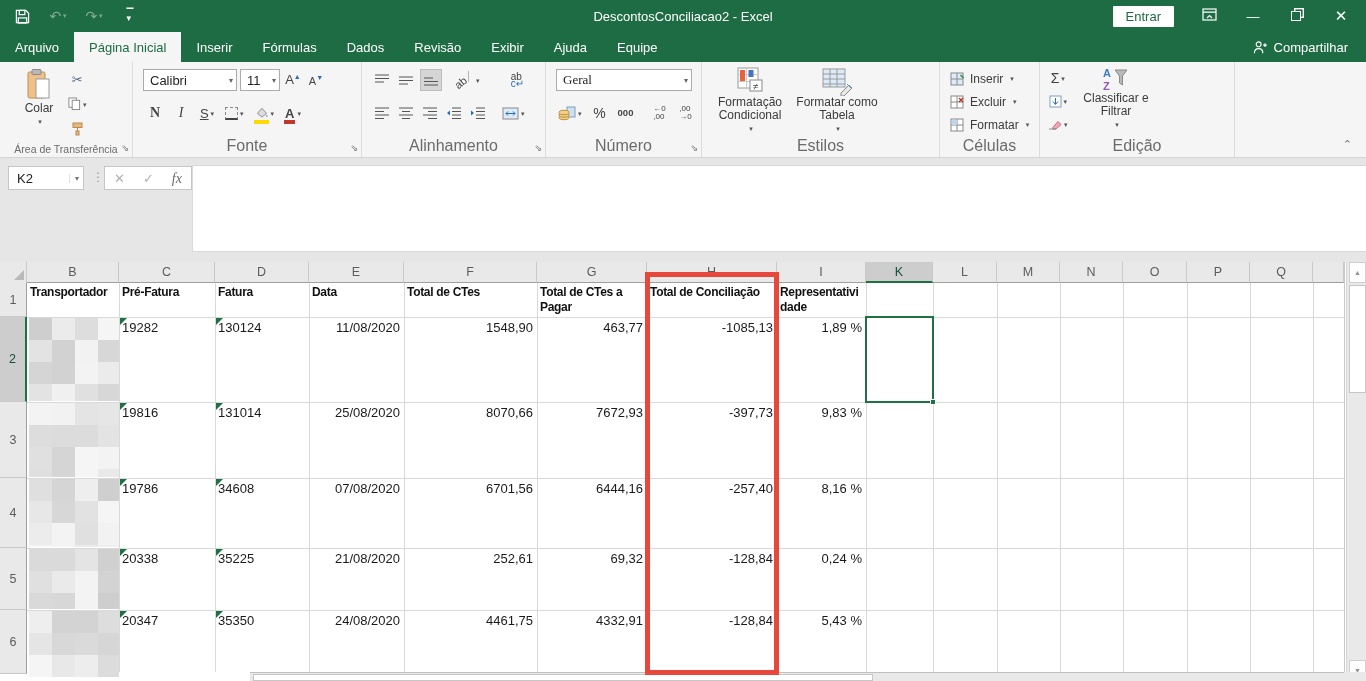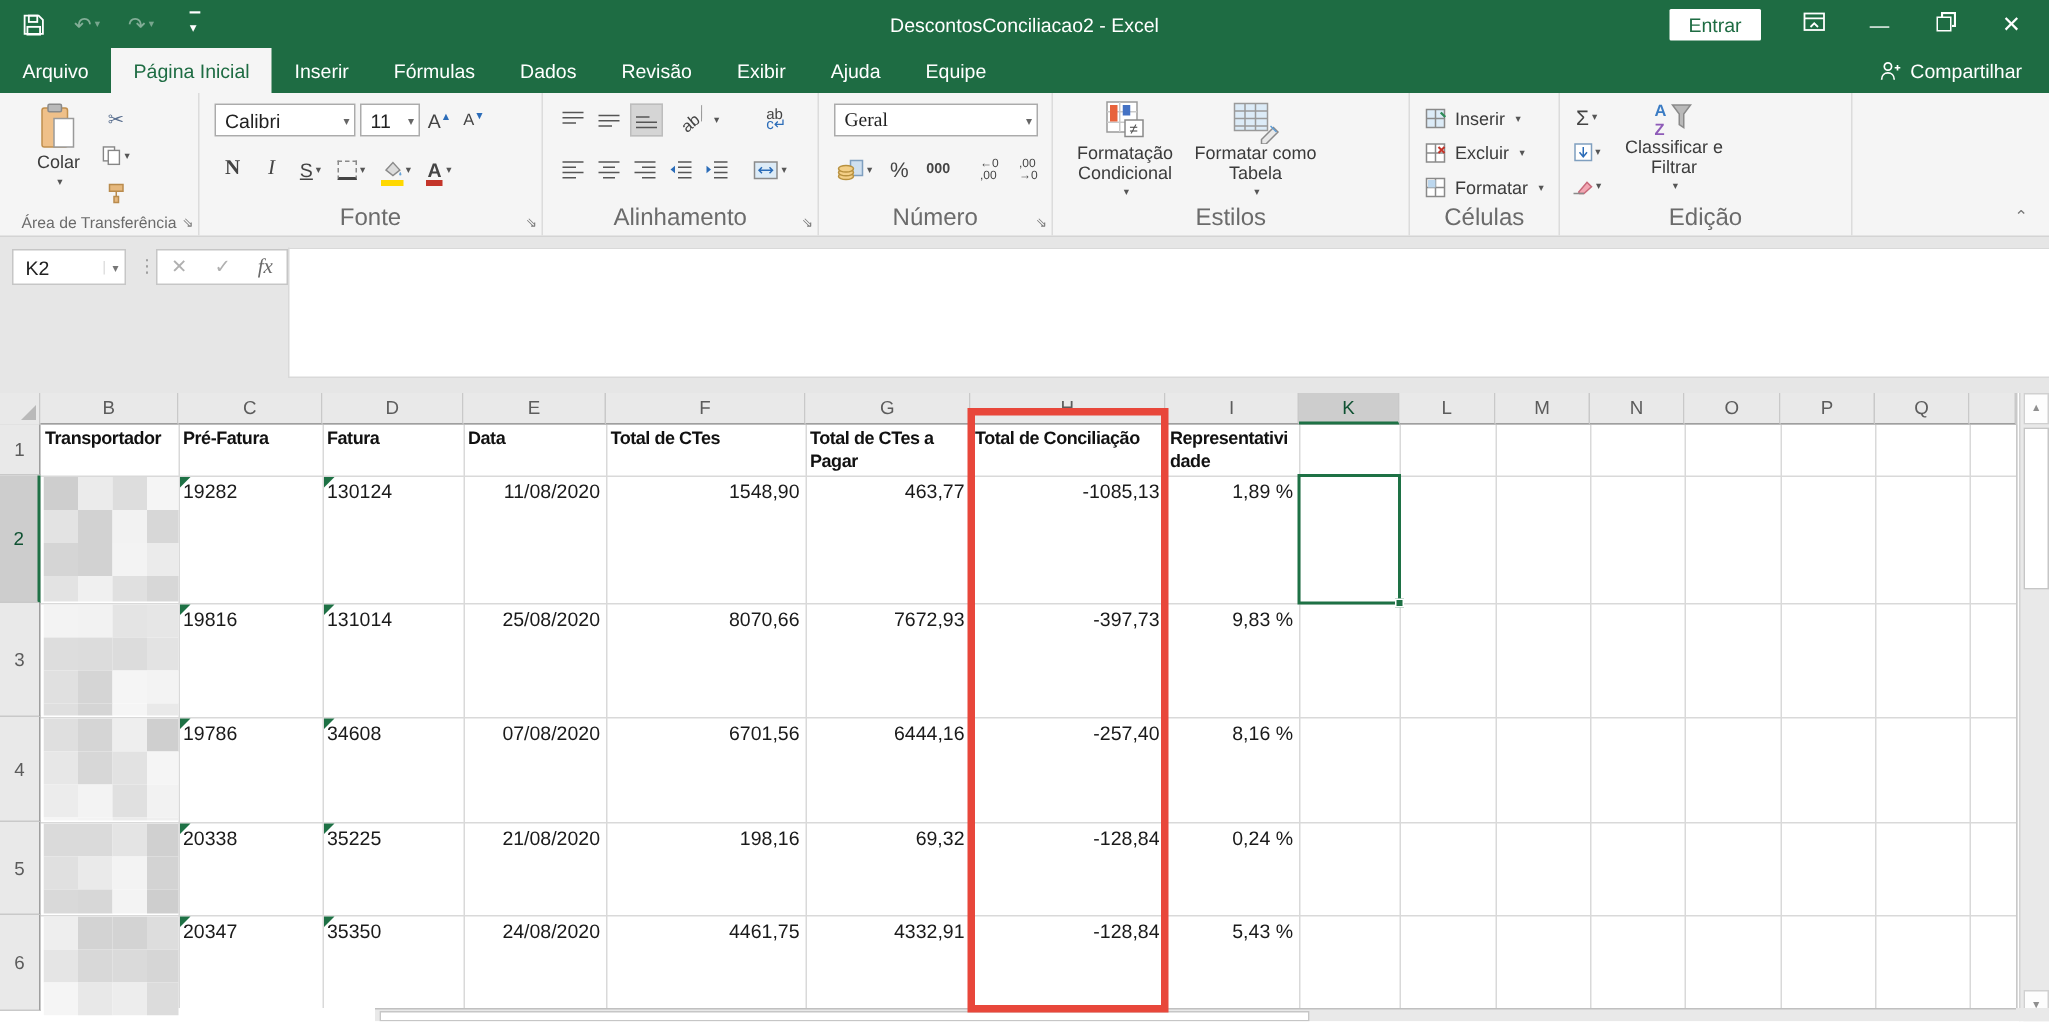--- a/index.html
+++ b/index.html
@@ -499,21 +499,21 @@
       <div style="position: absolute; left: 312px; top: 219px; width: 88px; height: 16px; font: 13px &quot;Liberation Sans&quot;, sans-serif; color: rgb(26, 26, 26); text-align: right; white-space: nowrap; overflow: hidden;">07/08/2020</div>
       <div style="position: absolute; left: 407px; top: 219px; width: 126px; height: 16px; font: 13px &quot;Liberation Sans&quot;, sans-serif; color: rgb(26, 26, 26); text-align: right; white-space: nowrap; overflow: hidden;">6701,56</div>
       <div style="position: absolute; left: 540px; top: 219px; width: 103px; height: 16px; font: 13px &quot;Liberation Sans&quot;, sans-serif; color: rgb(26, 26, 26); text-align: right; white-space: nowrap; overflow: hidden;">6444,16</div>
       <div style="position: absolute; left: 650px; top: 219px; width: 123px; height: 16px; font: 13px &quot;Liberation Sans&quot;, sans-serif; color: rgb(26, 26, 26); text-align: right; white-space: nowrap; overflow: hidden;">-257,40</div>
       <div style="position: absolute; left: 780px; top: 219px; width: 82px; height: 16px; font: 13px &quot;Liberation Sans&quot;, sans-serif; color: rgb(26, 26, 26); text-align: right; white-space: nowrap; overflow: hidden;">8,16 %</div>
       <div style="position: absolute; left: 122px; top: 289px; width: 89px; height: 16px; font: 13px &quot;Liberation Sans&quot;, sans-serif; color: rgb(26, 26, 26); text-align: left; white-space: nowrap; overflow: hidden;">20338</div>
       <div style="position: absolute; left: 120px; top: 287px; width: 0px; height: 0px; border-top: 7px solid rgb(30, 113, 69); border-right: 7px solid transparent;"></div>
       <div style="position: absolute; left: 218px; top: 289px; width: 87px; height: 16px; font: 13px &quot;Liberation Sans&quot;, sans-serif; color: rgb(26, 26, 26); text-align: left; white-space: nowrap; overflow: hidden;">35225</div>
       <div style="position: absolute; left: 216px; top: 287px; width: 0px; height: 0px; border-top: 7px solid rgb(30, 113, 69); border-right: 7px solid transparent;"></div>
       <div style="position: absolute; left: 312px; top: 289px; width: 88px; height: 16px; font: 13px &quot;Liberation Sans&quot;, sans-serif; color: rgb(26, 26, 26); text-align: right; white-space: nowrap; overflow: hidden;">21/08/2020</div>
-      <div style="position: absolute; left: 407px; top: 289px; width: 126px; height: 16px; font: 13px &quot;Liberation Sans&quot;, sans-serif; color: rgb(26, 26, 26); text-align: right; white-space: nowrap; overflow: hidden;">198,16</div>
+      <div style="position: absolute; left: 407px; top: 289px; width: 126px; height: 16px; font: 13px &quot;Liberation Sans&quot;, sans-serif; color: rgb(26, 26, 26); text-align: right; white-space: nowrap; overflow: hidden;">252,61</div>
       <div style="position: absolute; left: 540px; top: 289px; width: 103px; height: 16px; font: 13px &quot;Liberation Sans&quot;, sans-serif; color: rgb(26, 26, 26); text-align: right; white-space: nowrap; overflow: hidden;">69,32</div>
       <div style="position: absolute; left: 650px; top: 289px; width: 123px; height: 16px; font: 13px &quot;Liberation Sans&quot;, sans-serif; color: rgb(26, 26, 26); text-align: right; white-space: nowrap; overflow: hidden;">-128,84</div>
       <div style="position: absolute; left: 780px; top: 289px; width: 82px; height: 16px; font: 13px &quot;Liberation Sans&quot;, sans-serif; color: rgb(26, 26, 26); text-align: right; white-space: nowrap; overflow: hidden;">0,24 %</div>
       <div style="position: absolute; left: 122px; top: 351px; width: 89px; height: 16px; font: 13px &quot;Liberation Sans&quot;, sans-serif; color: rgb(26, 26, 26); text-align: left; white-space: nowrap; overflow: hidden;">20347</div>
       <div style="position: absolute; left: 120px; top: 349px; width: 0px; height: 0px; border-top: 7px solid rgb(30, 113, 69); border-right: 7px solid transparent;"></div>
       <div style="position: absolute; left: 218px; top: 351px; width: 87px; height: 16px; font: 13px &quot;Liberation Sans&quot;, sans-serif; color: rgb(26, 26, 26); text-align: left; white-space: nowrap; overflow: hidden;">35350</div>
       <div style="position: absolute; left: 216px; top: 349px; width: 0px; height: 0px; border-top: 7px solid rgb(30, 113, 69); border-right: 7px solid transparent;"></div>
       <div style="position: absolute; left: 312px; top: 351px; width: 88px; height: 16px; font: 13px &quot;Liberation Sans&quot;, sans-serif; color: rgb(26, 26, 26); text-align: right; white-space: nowrap; overflow: hidden;">24/08/2020</div>
       <div style="position: absolute; left: 407px; top: 351px; width: 126px; height: 16px; font: 13px &quot;Liberation Sans&quot;, sans-serif; color: rgb(26, 26, 26); text-align: right; white-space: nowrap; overflow: hidden;">4461,75</div>
       <div style="position: absolute; left: 540px; top: 351px; width: 103px; height: 16px; font: 13px &quot;Liberation Sans&quot;, sans-serif; color: rgb(26, 26, 26); text-align: right; white-space: nowrap; overflow: hidden;">4332,91</div>

